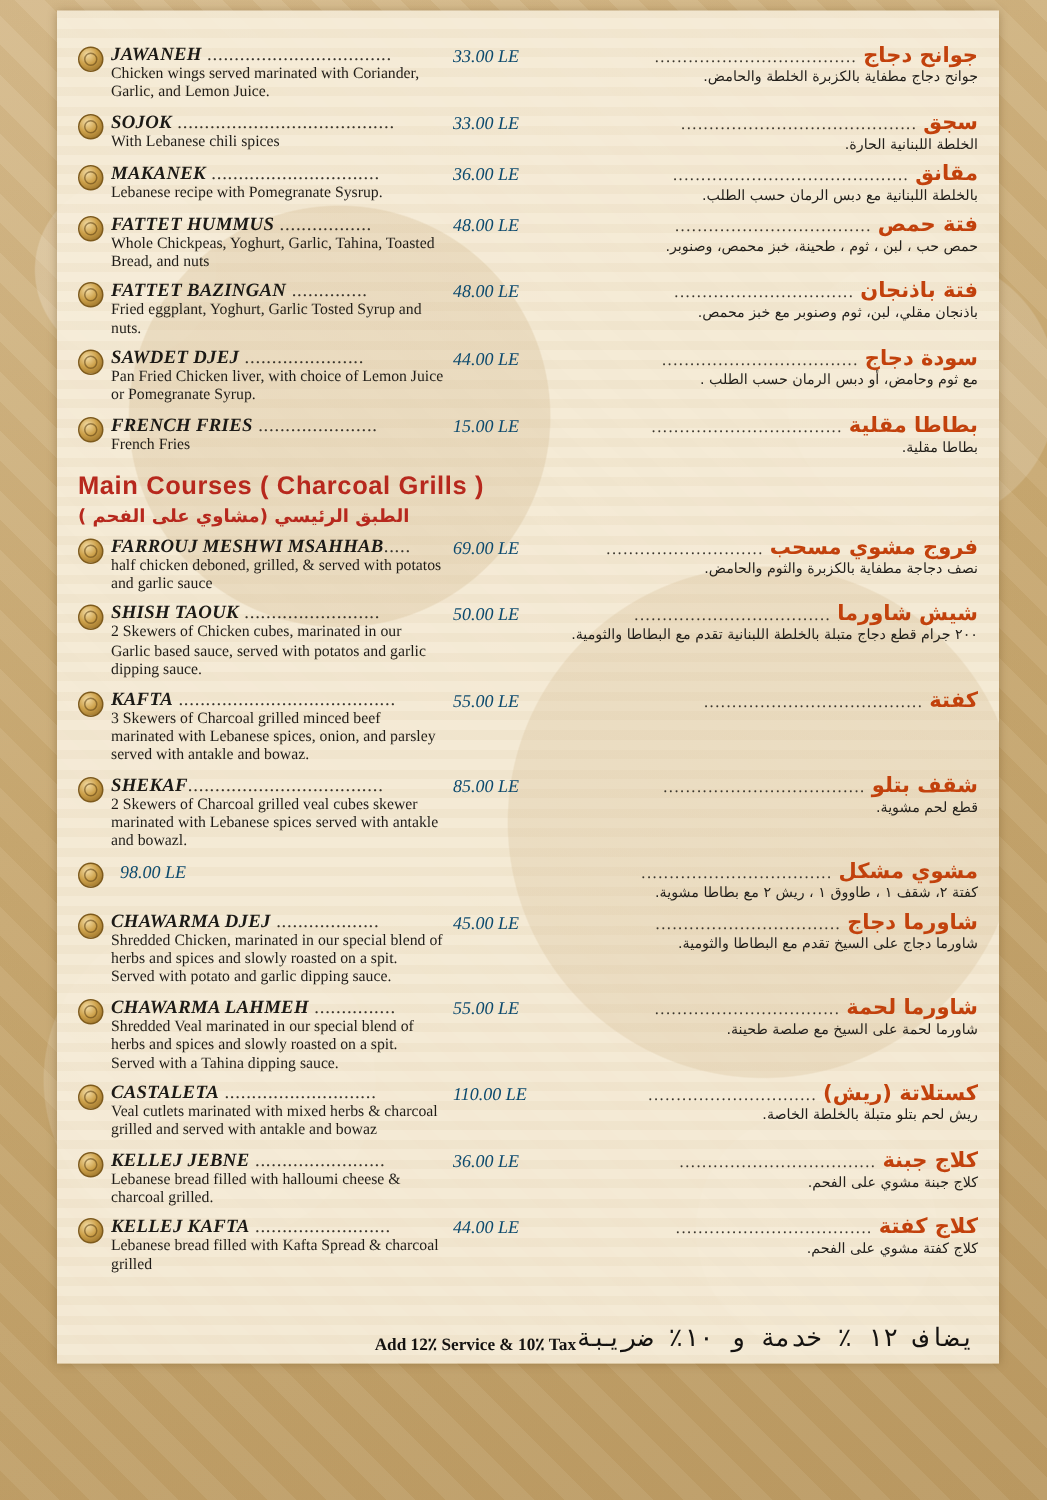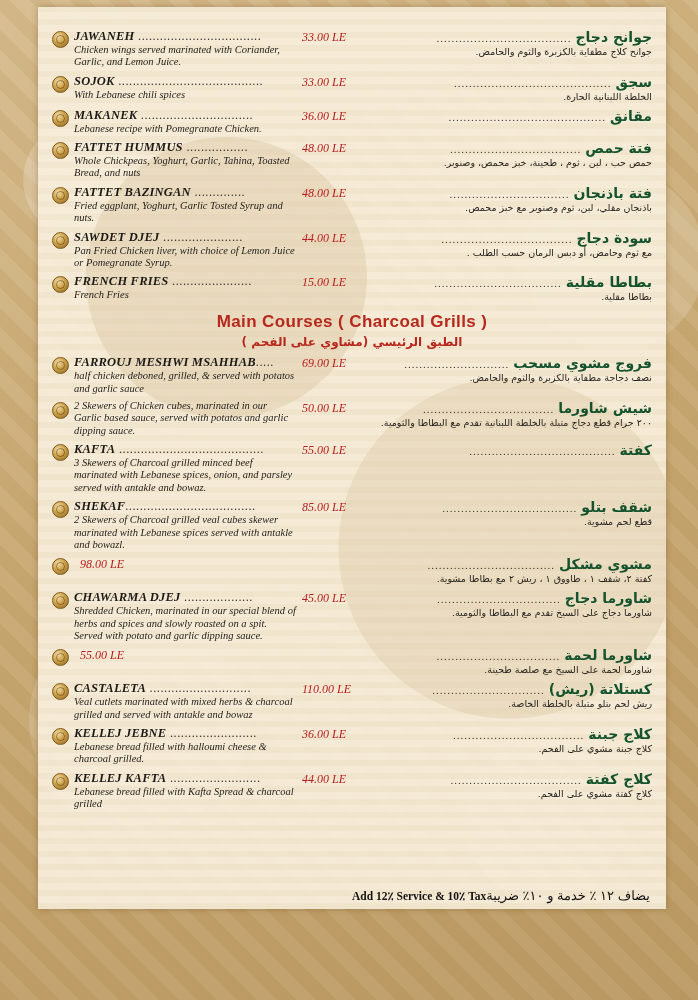--- a/index.html
+++ b/index.html
@@ -78,34 +78,33 @@
     font-weight: bold;
     font-size: 12.5px;
     color: #1c1a16;
     letter-spacing: 0.2px;
     white-space: nowrap;
     overflow: hidden;
   }
   .en-name .dots { font-weight: normal; font-style: normal; letter-spacing: 0.5px; color:#3a352c; }
   .en-desc {
     font-family: "Liberation Serif", serif;
-    font-style: italic;
     font-size: 10.5px;
     line-height: 1.18;
     color: #201d18;
     margin-top: 0px;
   }
   .col-price {
     width: 78px;
     flex: 0 0 78px;
     text-align: left;
     font-family: "Liberation Serif", serif;
     font-style: italic;
     font-size: 12px;
-    color: #b91c1c;
+    color: #0c4a6e;
     padding-top: 1px;
     padding-left: 6px;
   }
   .col-ar {
     flex: 1 1 auto;
     text-align: right;
     direction: rtl;
   }
   .ar-line {
     display: flex;
@@ -119,34 +118,34 @@
     color: #3a352c;
     font-size: 11px;
     letter-spacing: 1px;
     padding-left: 6px;
     padding-right: 4px;
   }
   .ar-name {
     font-family: "DejaVu Sans", sans-serif;
     font-size: 14px;
     font-weight: bold;
-    color: #14532d;
+    color: #c2410c;
     white-space: nowrap;
   }
   .ar-desc {
     font-family: "DejaVu Sans", sans-serif;
     font-size: 9.5px;
     color: #221f1a;
     line-height: 1.25;
     margin-top: 1px;
   }
 
   
   .section-head {
-    text-align: center;
+    text-align: left;
     margin: 9px 0 6px 0;
   }
   .section-en {
     font-family: "Liberation Sans", sans-serif;
     font-size: 17px;
     font-weight: bold;
     color: #b7281d;
     letter-spacing: 0.4px;
   }
   .section-ar {
@@ -167,22 +166,22 @@
     align-items: flex-end;
     justify-content: flex-end;
   }
   .footer-en {
     font-family: "Liberation Serif", serif;
     font-weight: bold;
     font-size: 11.5px;
     color: #141210;
   }
   .footer-ar {
-    font-family: Liberation Sans, sans-serif;
-    font-size: 13px;
+    font-family: Liberation Mono, monospace;
+    font-size: 17px;
     color: #141210;
     direction: rtl;
   }
   .nowrap { white-space: nowrap; }
 </style>
 </head>
 <body>
 
 <div class="bg-pattern"></div>
 
@@ -197,21 +196,21 @@
         <div class="col-en">
           <div class="en-name"><span>JAWANEH</span><span class="dots"> ..................................</span></div>
           <div class="en-desc">Chicken wings served marinated with Coriander, Garlic, and Lemon Juice.</div>
         </div>
         <div class="col-price">33.00 LE</div>
         <div class="col-ar">
           <div class="ar-line">
             <div class="ar-name">جوانح دجاج</div>
             <div class="ar-dots">....................................</div>
           </div>
-          <div class="ar-desc">جوانح كلاج مطفاية بالكزبرة والثوم والحامض.</div>
+          <div class="ar-desc">جوانح دجاج مطفاية بالكزبرة الخلطة والحامض.</div>
         </div>
       </div>
 
       <div class="item">
         <div class="bullet"></div>
         <div class="col-en">
           <div class="en-name"><span>SOJOK</span><span class="dots"> ........................................</span></div>
           <div class="en-desc">With Lebanese chili spices</div>
         </div>
         <div class="col-price">33.00 LE</div>
@@ -221,28 +220,29 @@
             <div class="ar-dots">..........................................</div>
           </div>
           <div class="ar-desc">الخلطة اللبنانية الحارة.</div>
         </div>
       </div>
 
       <div class="item">
         <div class="bullet"></div>
         <div class="col-en">
           <div class="en-name"><span>MAKANEK</span><span class="dots"> ...............................</span></div>
-          <div class="en-desc">Lebanese recipe with Pomegranate Chicken.</div>
+          <div class="en-desc">Lebanese recipe with Pomegranate Sysrup.</div>
         </div>
         <div class="col-price">36.00 LE</div>
         <div class="col-ar">
           <div class="ar-line">
             <div class="ar-name">مقانق</div>
             <div class="ar-dots">..........................................</div>
           </div>
+          <div class="ar-desc">بالخلطة اللبنانية مع دبس الرمان حسب الطلب.</div>
         </div>
       </div>
 
       <div class="item">
         <div class="bullet"></div>
         <div class="col-en">
           <div class="en-name"><span>FATTET HUMMUS</span><span class="dots"> .................</span></div>
           <div class="en-desc">Whole Chickpeas, Yoghurt, Garlic, Tahina, Toasted Bread, and nuts</div>
         </div>
         <div class="col-price">48.00 LE</div>
@@ -324,20 +324,21 @@
             <div class="ar-name">فروج مشوي مسحب</div>
             <div class="ar-dots">............................</div>
           </div>
           <div class="ar-desc">نصف دجاجة مطفاية بالكزبرة والثوم والحامض.</div>
         </div>
       </div>
 
       <div class="item">
         <div class="bullet"></div>
         <div class="col-en">
+          <div class="en-name"><span>SHISH TAOUK</span><span class="dots"> .........................</span></div>
           <div class="en-desc">2 Skewers of Chicken cubes, marinated in our Garlic based sauce, served with potatos and  garlic dipping sauce.</div>
         </div>
         <div class="col-price">50.00 LE</div>
         <div class="col-ar">
           <div class="ar-line">
             <div class="ar-name">شيش شاورما</div>
             <div class="ar-dots">...................................</div>
           </div>
           <div class="ar-desc">٢٠٠ جرام قطع دجاج متبلة بالخلطة اللبنانية  تقدم مع البطاطا والثومية.</div>
         </div>
@@ -397,20 +398,24 @@
           <div class="ar-line">
             <div class="ar-name">شاورما دجاج</div>
             <div class="ar-dots">.................................</div>
           </div>
           <div class="ar-desc">شاورما دجاج على السيخ  تقدم مع البطاطا والثومية.</div>
         </div>
       </div>
 
       <div class="item">
         <div class="bullet"></div>
+        <div class="col-en">
+          <div class="en-name"><span>CHAWARMA LAHMEH</span><span class="dots"> ...............</span></div>
+          <div class="en-desc">Shredded Veal marinated in our special blend of herbs and spices and slowly roasted on a spit. Served with a Tahina dipping sauce.</div>
+        </div>
         <div class="col-price">55.00 LE</div>
         <div class="col-ar">
           <div class="ar-line">
             <div class="ar-name">شاورما لحمة</div>
             <div class="ar-dots">.................................</div>
           </div>
           <div class="ar-desc">شاورما لحمة على السيخ مع صلصة طحينة.</div>
         </div>
       </div>
 

